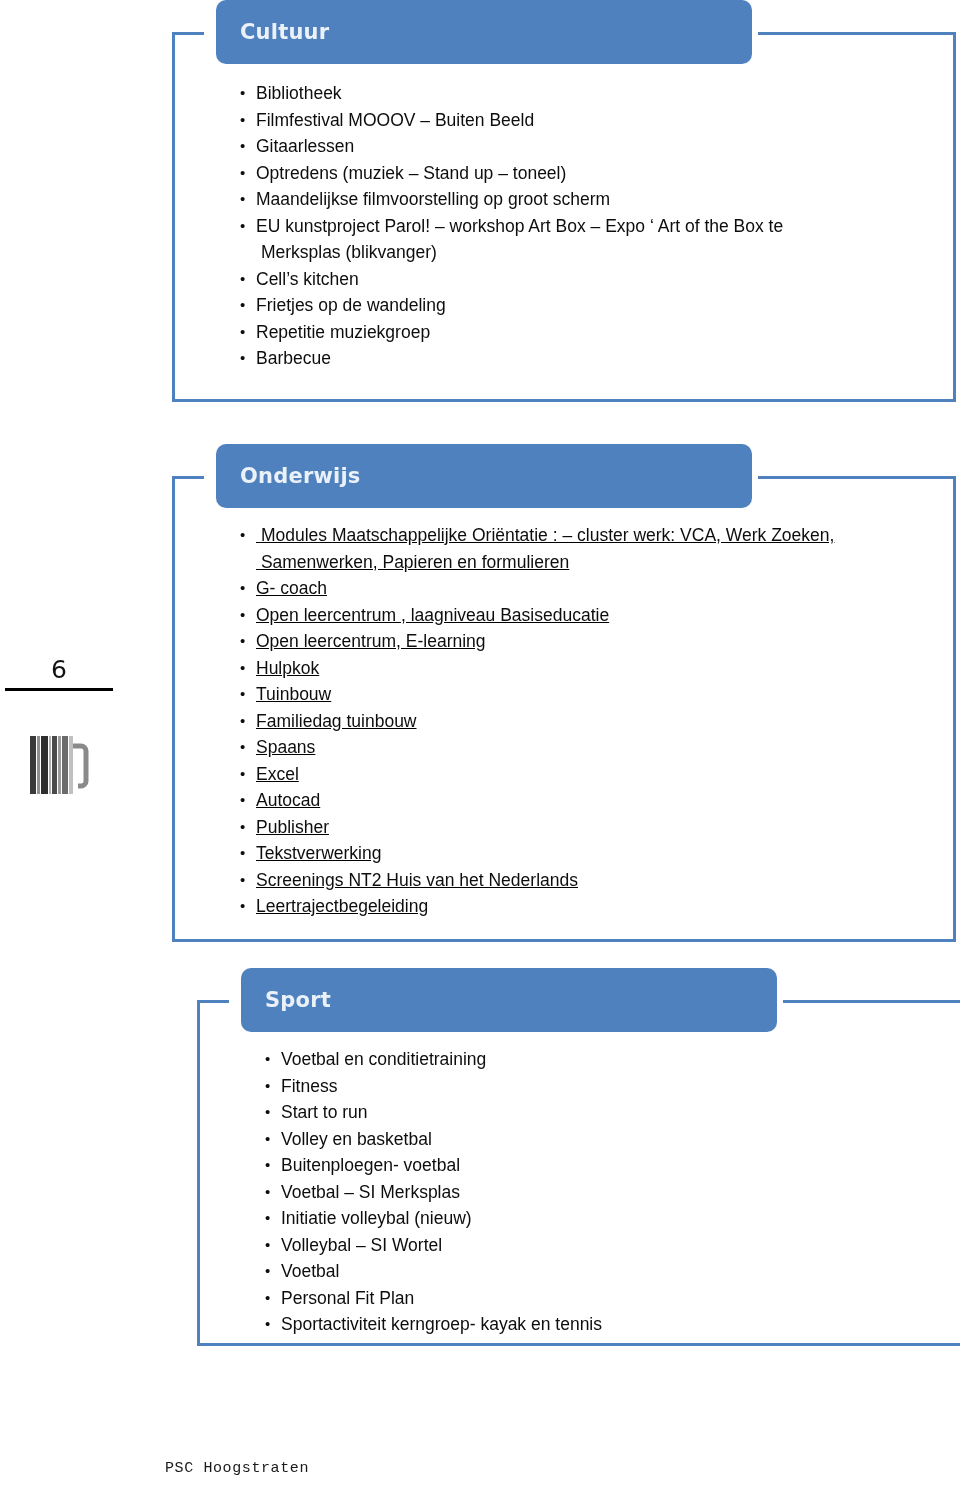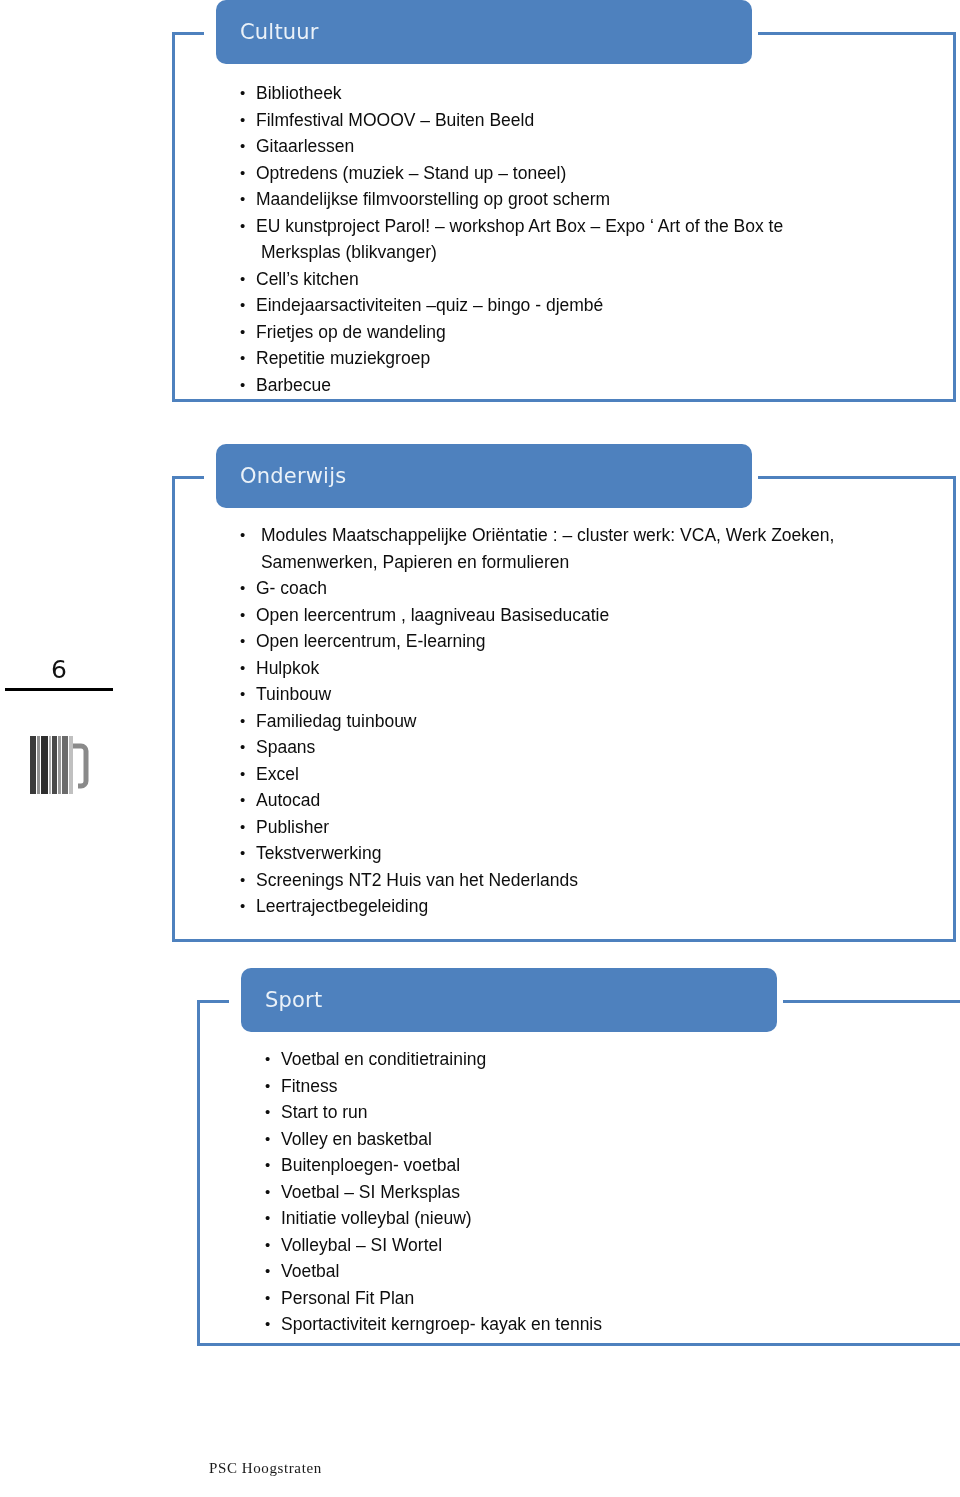--- a/index.html
+++ b/index.html
@@ -85,21 +85,21 @@
     border-radius: 10px;
     box-sizing: border-box;
     display: flex;
     align-items: center;
     padding-left: 24px;
   }
   .banner-title {
     color: #EAF1F8;
     font-family: "DejaVu Sans", sans-serif;
     font-size: 21px;
-    font-weight: 400;
+    font-weight: 700;
     letter-spacing: 0.2px;
   }
 
   .body-list {
     margin: 0;
     padding: 0;
     list-style: none;
     position: relative;
   }
   .body-list li {
@@ -118,35 +118,34 @@
     font-size: 15px;
     line-height: 26.5px;
     color: #0d0d0d;
   }
 
   
   #section-cultuur       { top: 32px;   height: 370px; }
   #section-cultuur  .list-wrap  { padding: 48px 0 0 68px; }
 
   #section-onderwijs     { top: 476px;  height: 466px; }
-  #section-onderwijs .list-wrap { padding: 46px 0 0 68px; }
+  #section-onderwijs .list-wrap { padding: 46px 0 0 68px; text-decoration: underline; }
 
   #section-sport         { top: 1000px; height: 346px; margin-left: 25px; }
   #section-sport    .list-wrap  { padding: 46px 4px 0 68px; }
 
   
   #footer {
     position: absolute;
     left: 165px;
     top: 1460px;
-    font-family: Liberation Serif, serif;
+    font-family: Liberation Mono, monospace;
     font-size: 15px;
     letter-spacing: 0.6px;
     color: #1a1a1a;
-    margin-left: 44px;
   }
 </style>
 </head>
 <body>
 
 <div id="page-number-block">
   <div class="pagenum">6</div>
   <div class="rule"></div>
 </div>
 
@@ -173,21 +172,20 @@
   <div class="list-wrap">
     <ul class="body-list">
       <li>Bibliotheek</li>
       <li>Filmfestival MOOOV – Buiten Beeld</li>
       <li>Gitaarlessen</li>
       <li>Optredens (muziek – Stand up – toneel)</li>
       <li>Maandelijkse filmvoorstelling op groot scherm</li>
       <li>EU kunstproject Parol! – workshop Art Box – Expo ‘ Art of the Box te
  Merksplas (blikvanger)</li>
       <li>Cell’s kitchen</li>
-      <li>Eindejaarsactiviteiten –quiz – bingo - djembé</li>
       <li>Frietjes op de wandeling</li>
       <li>Repetitie muziekgroep</li>
       <li>Barbecue</li>
     </ul>
   </div>
 </section>
 
 <section class="section" id="section-onderwijs">
   <div class="frame"></div>
   <div class="frame-notch"></div>

